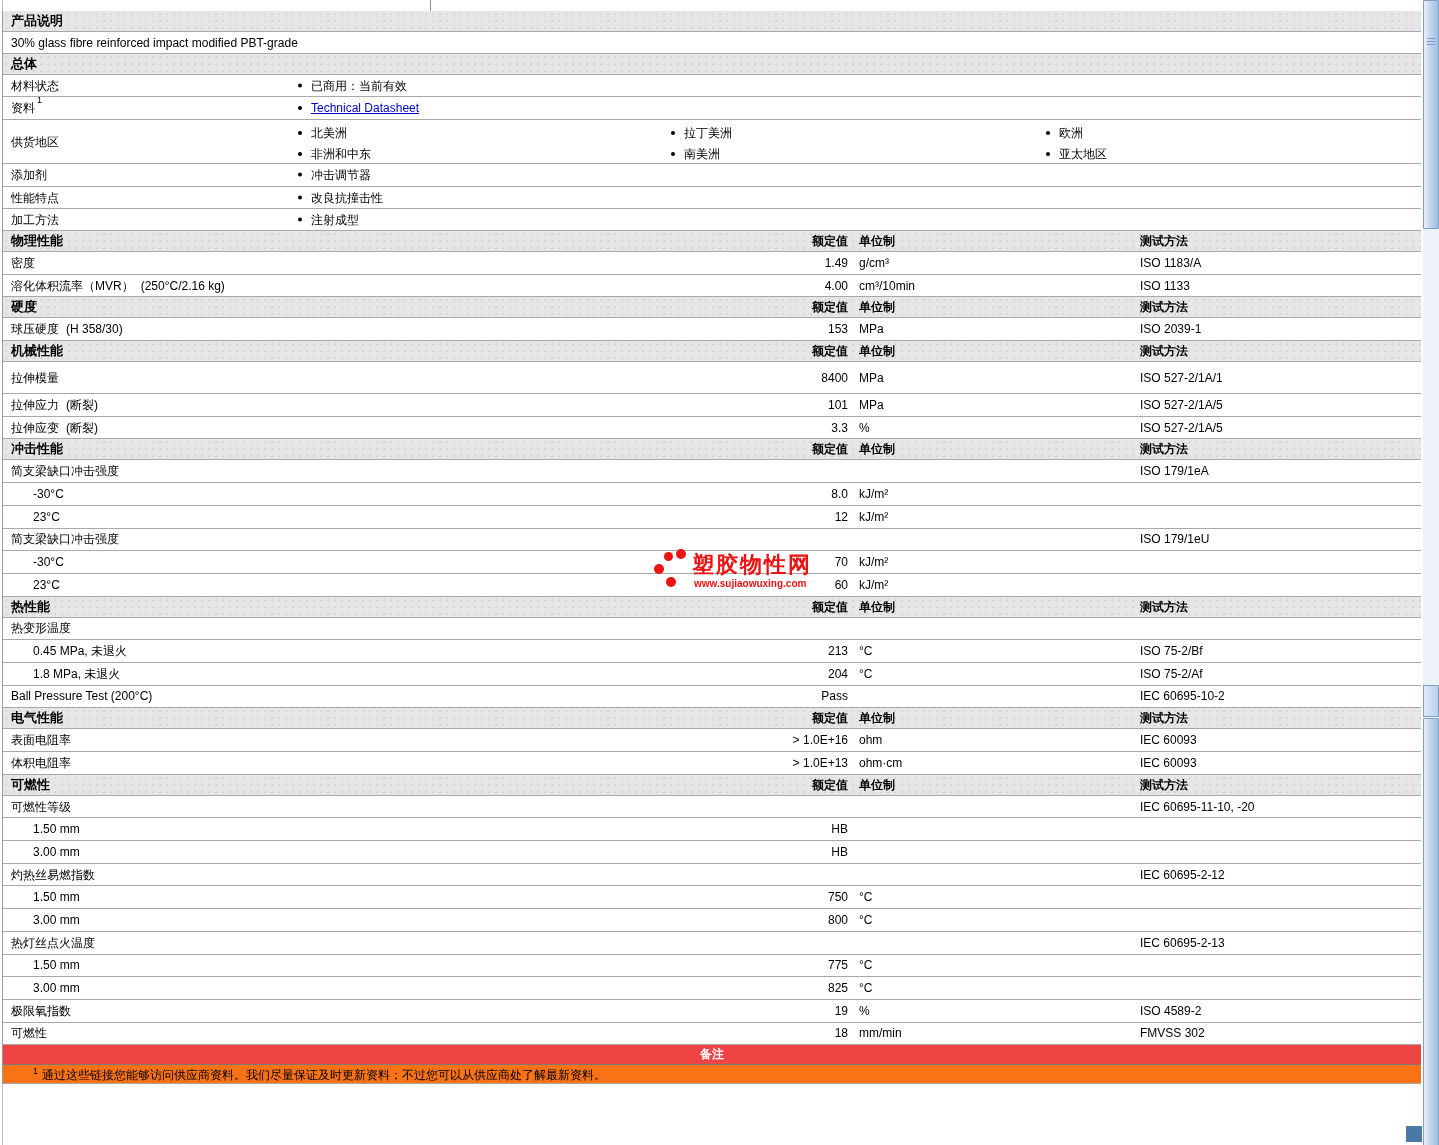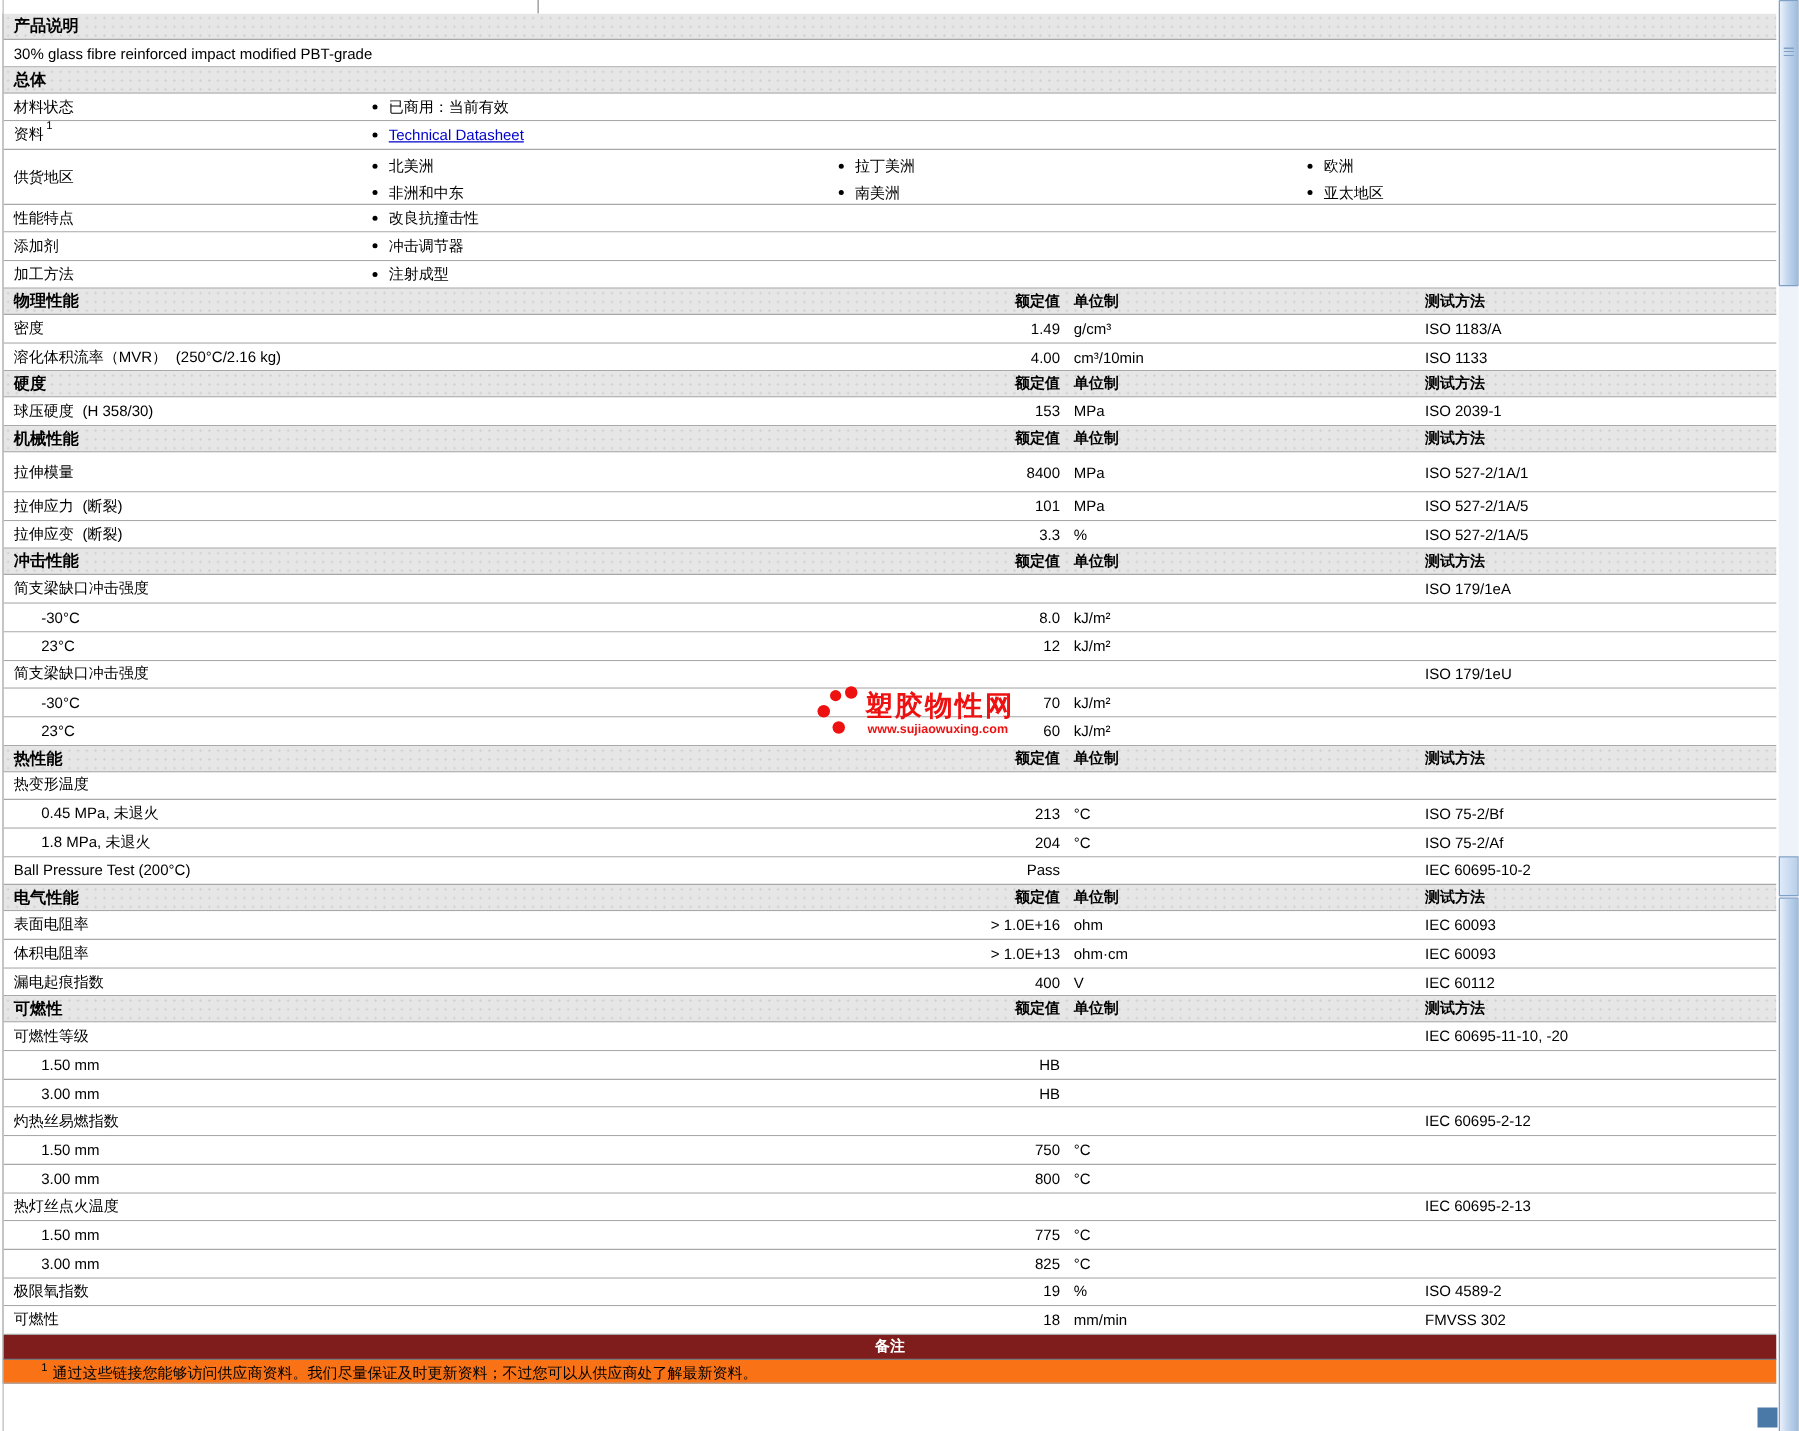--- a/index.html
+++ b/index.html
@@ -27,21 +27,21 @@
   .unit{position:absolute;left:856px;top:50%;transform:translateY(-50%);white-space:nowrap;}
   .mth{position:absolute;left:1137px;top:50%;transform:translateY(-50%);white-space:nowrap;}
   .bold{font-weight:bold;}
   .bi{position:absolute;top:50%;transform:translateY(-50%);white-space:nowrap;}
   .bi .dot,.dot{display:inline-block;width:4px;height:4px;background:#000;border-radius:50%;vertical-align:2px;margin-right:9px;}
   .bi.fixed{transform:none;}
   .link{color:#0000cc;text-decoration:underline;cursor:pointer;}
   sup{font-size:9px;line-height:0;}
   #remark-bar{
     position:relative;height:19px;line-height:19px;text-align:center;color:#fff;font-weight:bold;
-    background:#7f1d1d;border-bottom:1px solid #7b7b7b;
+    background:#ef4444;border-bottom:1px solid #7b7b7b;
   }
   #footnote-row{position:relative;height:18px;border-bottom:1px solid #a8a8a8;background:#f97316;}
   #footnote-row .fn{position:absolute;left:30px;top:2px;white-space:nowrap;}
   
   #watermark{position:absolute;left:648px;top:549px;width:150px;height:46px;pointer-events:none;}
   #watermark .wdot{position:absolute;border-radius:50%;background:#ee1111;}
   #watermark .wname{position:absolute;left:44px;top:1px;font-size:22px;font-weight:bold;color:#ee1111;letter-spacing:2px;white-space:nowrap;text-align:right;}
   #watermark .wurl{position:absolute;left:46px;top:29px;font-size:10px;font-weight:bold;color:#ee1111;white-space:nowrap;}
   
   #vscroll{position:absolute;left:1423px;top:0;width:16px;height:1145px;background:#eef3fa;}
@@ -81,27 +81,27 @@
     </div>
     <div class="row" style="height: 44px;">
       <span class="lbl">供货地区</span>
       <span class="bi fixed" style="left: 295px; top: 5px;"><span class="dot"></span><span>北美洲</span></span>
       <span class="bi fixed" style="left: 295px; top: 26px;"><span class="dot"></span><span>非洲和中东</span></span>
       <span class="bi fixed" style="left: 668px; top: 5px;"><span class="dot"></span><span>拉丁美洲</span></span>
       <span class="bi fixed" style="left: 668px; top: 26px;"><span class="dot"></span><span>南美洲</span></span>
       <span class="bi fixed" style="left: 1043px; top: 5px;"><span class="dot"></span><span>欧洲</span></span>
       <span class="bi fixed" style="left: 1043px; top: 26px;"><span class="dot"></span><span>亚太地区</span></span>
     </div>
+    <div class="row" style="height: 23px;">
+      <span class="lbl">添加剂</span>
+      <span class="bi" style="left: 295px;"><span class="dot"></span><span>冲击调节器</span></span>
+    </div>
     <div class="row" style="height: 22px;">
       <span class="lbl">性能特点</span>
       <span class="bi" style="left: 295px;"><span class="dot"></span><span>改良抗撞击性</span></span>
-    </div>
-    <div class="row" style="height: 23px;">
-      <span class="lbl">添加剂</span>
-      <span class="bi" style="left: 295px;"><span class="dot"></span><span>冲击调节器</span></span>
     </div>
     <div class="row" style="height: 22px;">
       <span class="lbl">加工方法</span>
       <span class="bi" style="left: 295px;"><span class="dot"></span><span>注射成型</span></span>
     </div>
     <div class="row sec" style="height: 21px;">
       <span class="lbl title">物理性能</span>
       <span class="val bold">额定值</span>
       <span class="unit bold">单位制</span>
       <span class="mth bold">测试方法</span>
@@ -224,26 +224,20 @@
       <span class="lbl"><span>表面电阻率</span></span>
       <span class="val">&gt; 1.0E+16</span>
       <span class="unit">ohm</span>
       <span class="mth">IEC 60093</span>
     </div>
     <div class="row" style="height: 22.7px;">
       <span class="lbl"><span>体积电阻率</span></span>
       <span class="val">&gt; 1.0E+13</span>
       <span class="unit">ohm·cm</span>
       <span class="mth">IEC 60093</span>
-    </div>
-    <div class="row" style="height: 22.7px;">
-      <span class="lbl"><span>漏电起痕指数</span></span>
-      <span class="val">400</span>
-      <span class="unit">V</span>
-      <span class="mth">IEC 60112</span>
     </div>
     <div class="row sec" style="height: 21px;">
       <span class="lbl title">可燃性</span>
       <span class="val bold">额定值</span>
       <span class="unit bold">单位制</span>
       <span class="mth bold">测试方法</span>
     </div>
     <div class="row" style="height: 22.7px;">
       <span class="lbl"><span>可燃性等级</span></span>
       <span class="mth">IEC 60695-11-10, -20</span>

